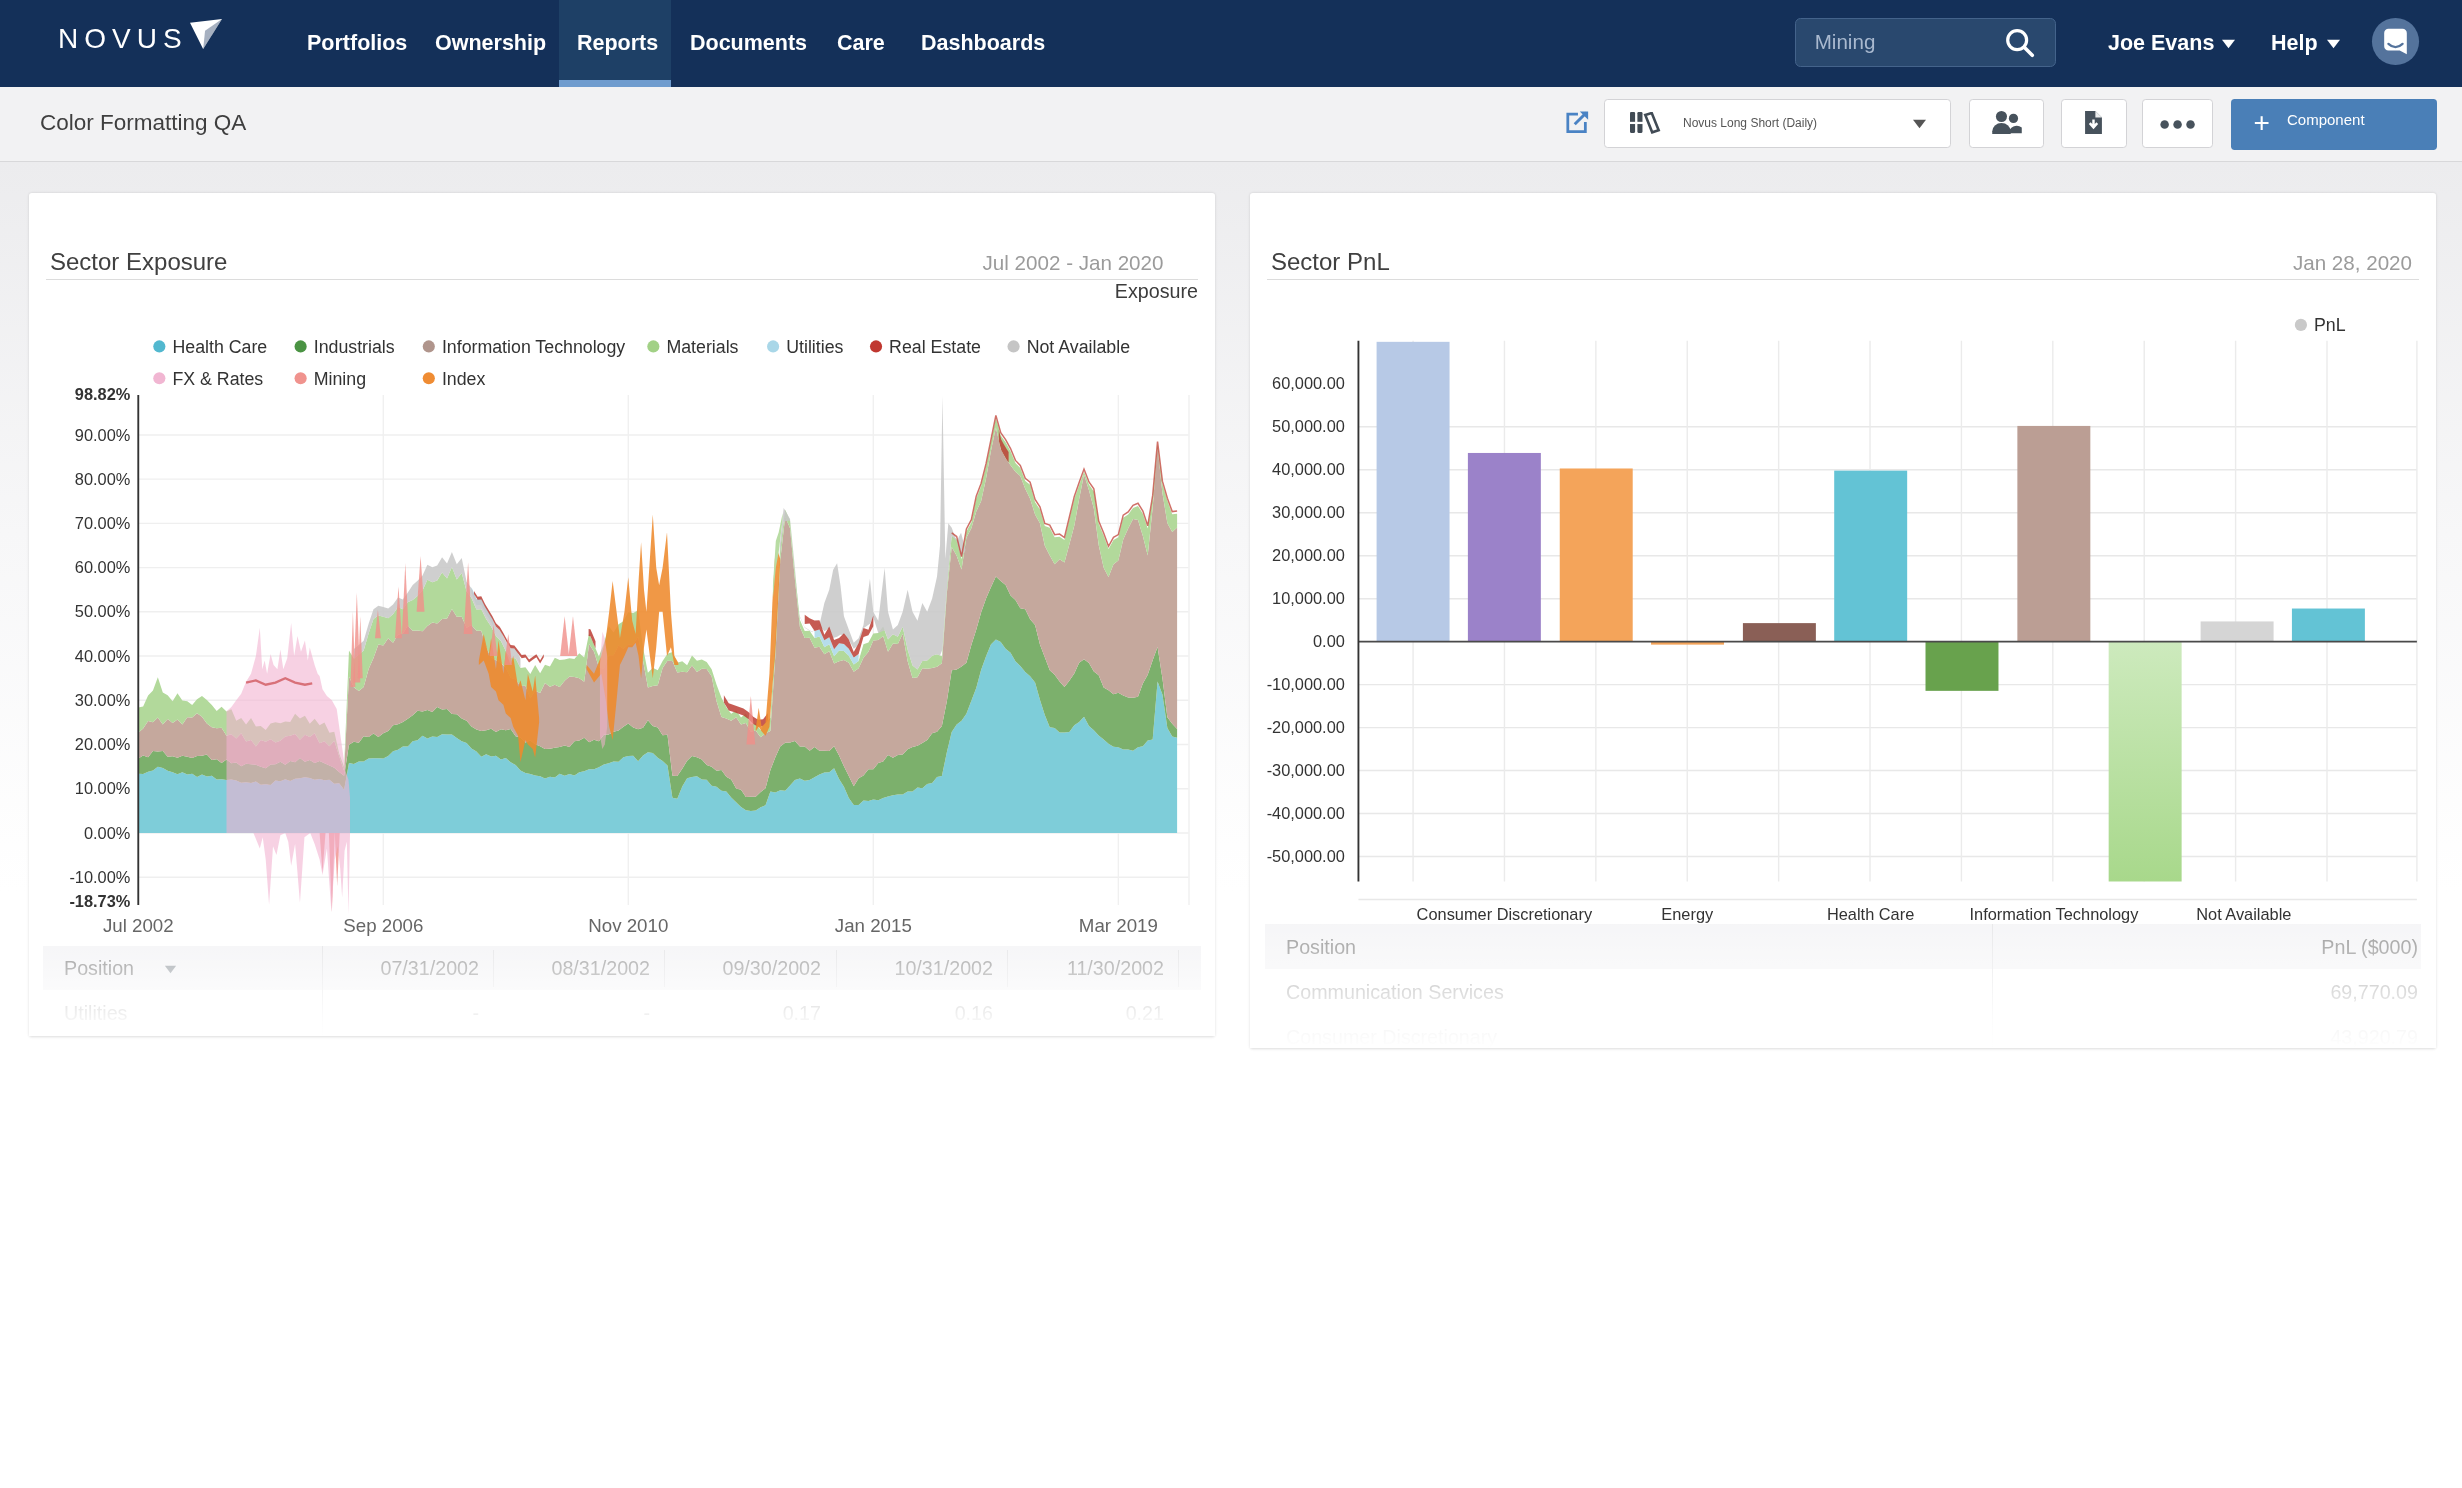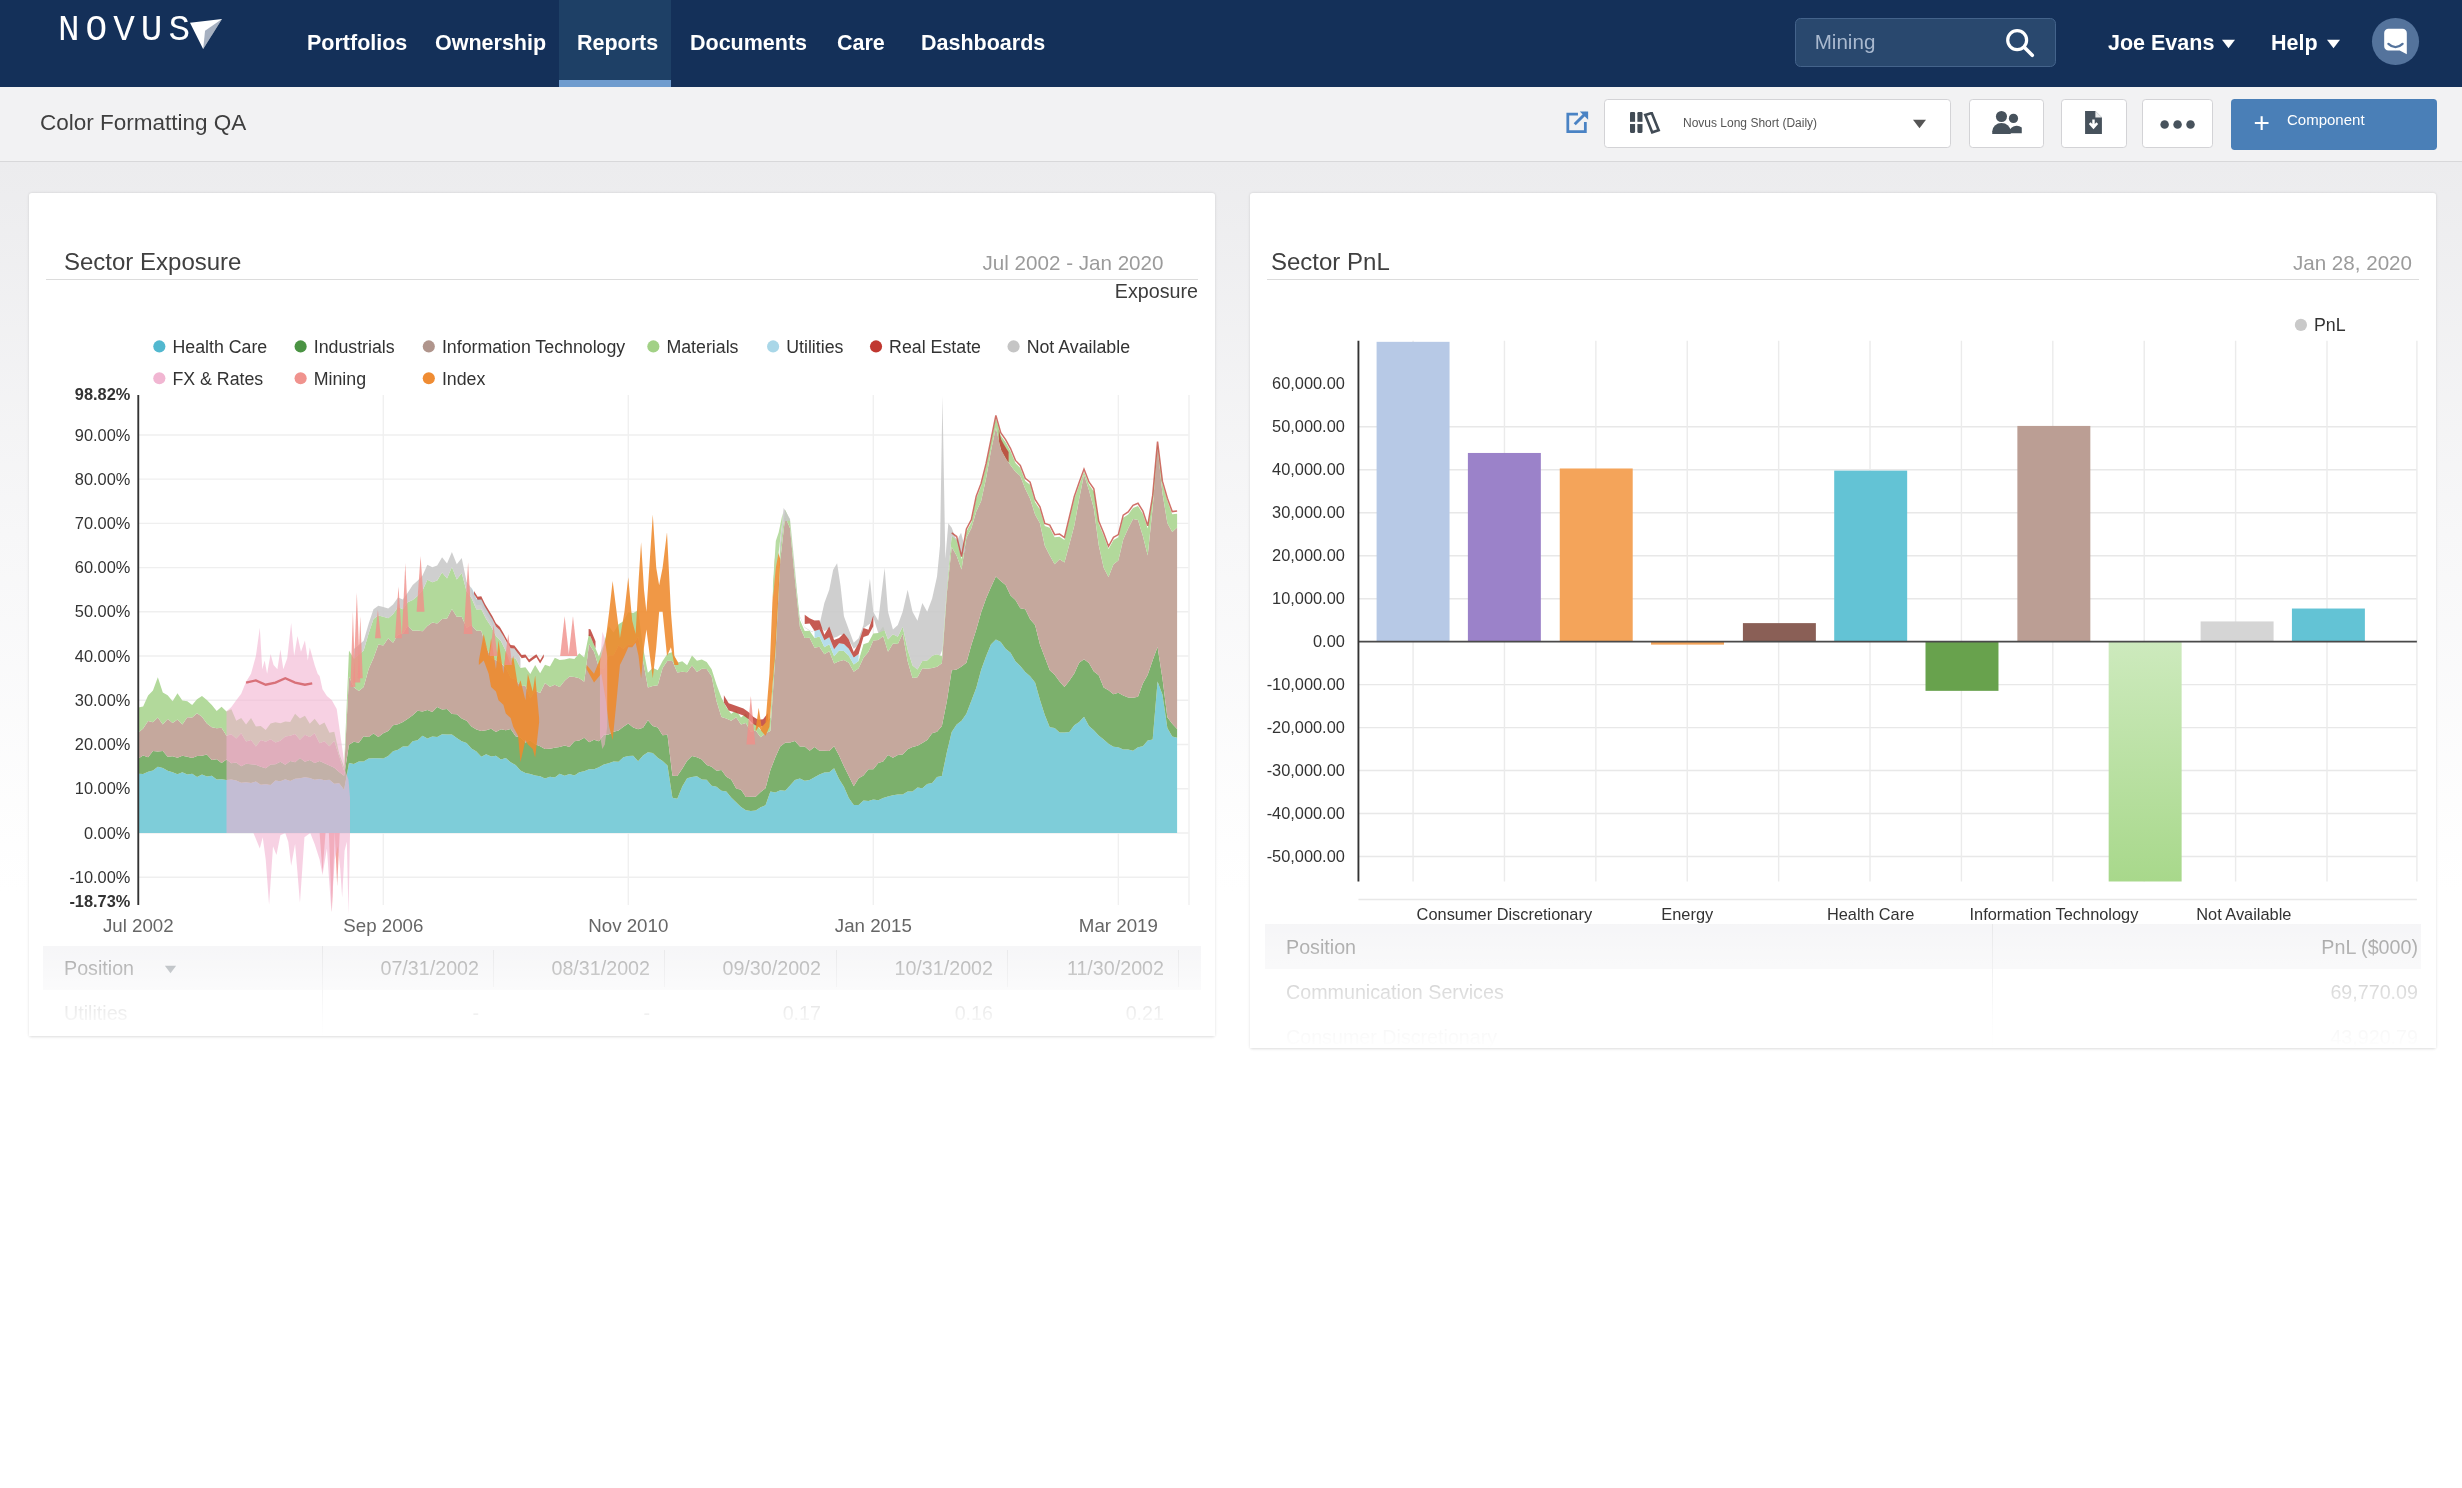--- a/index.html
+++ b/index.html
@@ -4,21 +4,21 @@
 html,body { width:2462px; height:1488px; overflow:hidden; background:#fff;
   font-family:"Liberation Sans", sans-serif; }
 .abs { position:absolute; }
 #bgband { left:0; top:162px; width:2462px; height:1326px;
   background:linear-gradient(180deg,#ececee 0%,#f7f7f8 28%,#ffffff 55%,#ffffff 100%); }
 #nav { left:0; top:0; width:2462px; height:87px; background:#143059; }
 .navlink { position:absolute; top:0; height:70px; line-height:87px; color:#fff;
   font-size:21.5px; font-weight:bold; }
 #navtab { position:absolute; left:559px; top:0; width:112px; height:87px; background:#1e4066; }
 #navtab .ul { position:absolute; left:0; bottom:0; width:100%; height:6.6px; background:#6f9cce; }
-#logo { position:absolute; left:58px; top:10px; color:#fff; font-size:36px; letter-spacing:6px; font-weight:normal;font-family:Liberation Mono, monospace; }
+#logo { position:absolute; left:58px; top:23px; color:#fff; font-size:28px; letter-spacing:6px; font-weight:normal; }
 #search { position:absolute; left:1795px; top:18px; width:261px; height:49px; background:#29486e;
   border:1.9px solid #44638b; border-radius:5.6px; color:#a9b9cf; font-size:20.6px; line-height:45px; padding-left:18.7px; }
 #subhdr { left:0; top:87px; width:2462px; height:75px; background:#f2f2f3; border-bottom:0.9px solid #d8d8da; }
 .btn { position:absolute; top:99px; height:49px; background:#fff; border:0.9px solid #d3d3d6; border-radius:3.7px; }
 #panelL { left:29px; top:193px; width:1186px; height:843px; background:#fff; border-radius:2.8px; box-shadow:0 0.9px 2.8px rgba(0,0,0,0.14); }
 #panelR { left:1250px; top:193px; width:1186px; height:855px; background:#fff; border-radius:2.8px; box-shadow:0 0.9px 2.8px rgba(0,0,0,0.14); }
 .ptitle { position:absolute; font-size:24px; color:#404040; }
 .pdate { position:absolute; font-size:20.6px; color:#9b9b9b; }
 .tline { position:absolute; height:0.9px; background:#dcdcdc; }
 .trow { position:absolute; font-size:19.7px; color:#9a9a9a; }
@@ -98,21 +98,21 @@
     <circle cx="5" cy="6" r="4.6" fill="#47525c"></circle>
     <circle cx="19" cy="6" r="4.6" fill="#47525c"></circle>
     <circle cx="33" cy="6" r="4.6" fill="#47525c"></circle>
   </svg>
   <div class="abs" style="left:2231px;top:99px;width:206px;height:51px;background:#4a7fb7;border-radius:3.7px;color:#fff">
     <span style="position:absolute;left:22.5px;top:7.5px;font-size:28px;font-weight:normal">+</span>
     <span style="position:absolute;left:56px;top:12px;font-size:15px">Component</span>
   </div>
 
 <div class="abs" id="panelL"></div>
-<div class="ptitle" style="left:64px;top:248px">Sector Exposure</div>
+<div class="ptitle" style="left:50px;top:248px">Sector Exposure</div>
 <div class="pdate" style="left:956px;top:251px;width:234px;text-align:center">Jul 2002 - Jan 2020</div>
 <div class="tline" style="left:46px;top:279px;width:1152px"></div>
 <div class="abs" style="left:917px;top:280px;width:281px;text-align:right;font-size:19.7px;color:#3c3c3c">Exposure</div>
 <svg class="abs" style="left:29px;top:193px" width="1186" height="843" viewBox="31 206 1267 901">
 <line x1="147.5" y1="937.3" x2="1270" y2="937.3" stroke="#efefef" stroke-width="1.5"></line>
 <line x1="147.5" y1="890.0" x2="1270" y2="890.0" stroke="#efefef" stroke-width="1.5"></line>
 <line x1="147.5" y1="842.7" x2="1270" y2="842.7" stroke="#efefef" stroke-width="1.5"></line>
 <line x1="147.5" y1="795.5" x2="1270" y2="795.5" stroke="#efefef" stroke-width="1.5"></line>
 <line x1="147.5" y1="748.2" x2="1270" y2="748.2" stroke="#efefef" stroke-width="1.5"></line>
 <line x1="147.5" y1="700.9" x2="1270" y2="700.9" stroke="#efefef" stroke-width="1.5"></line>

